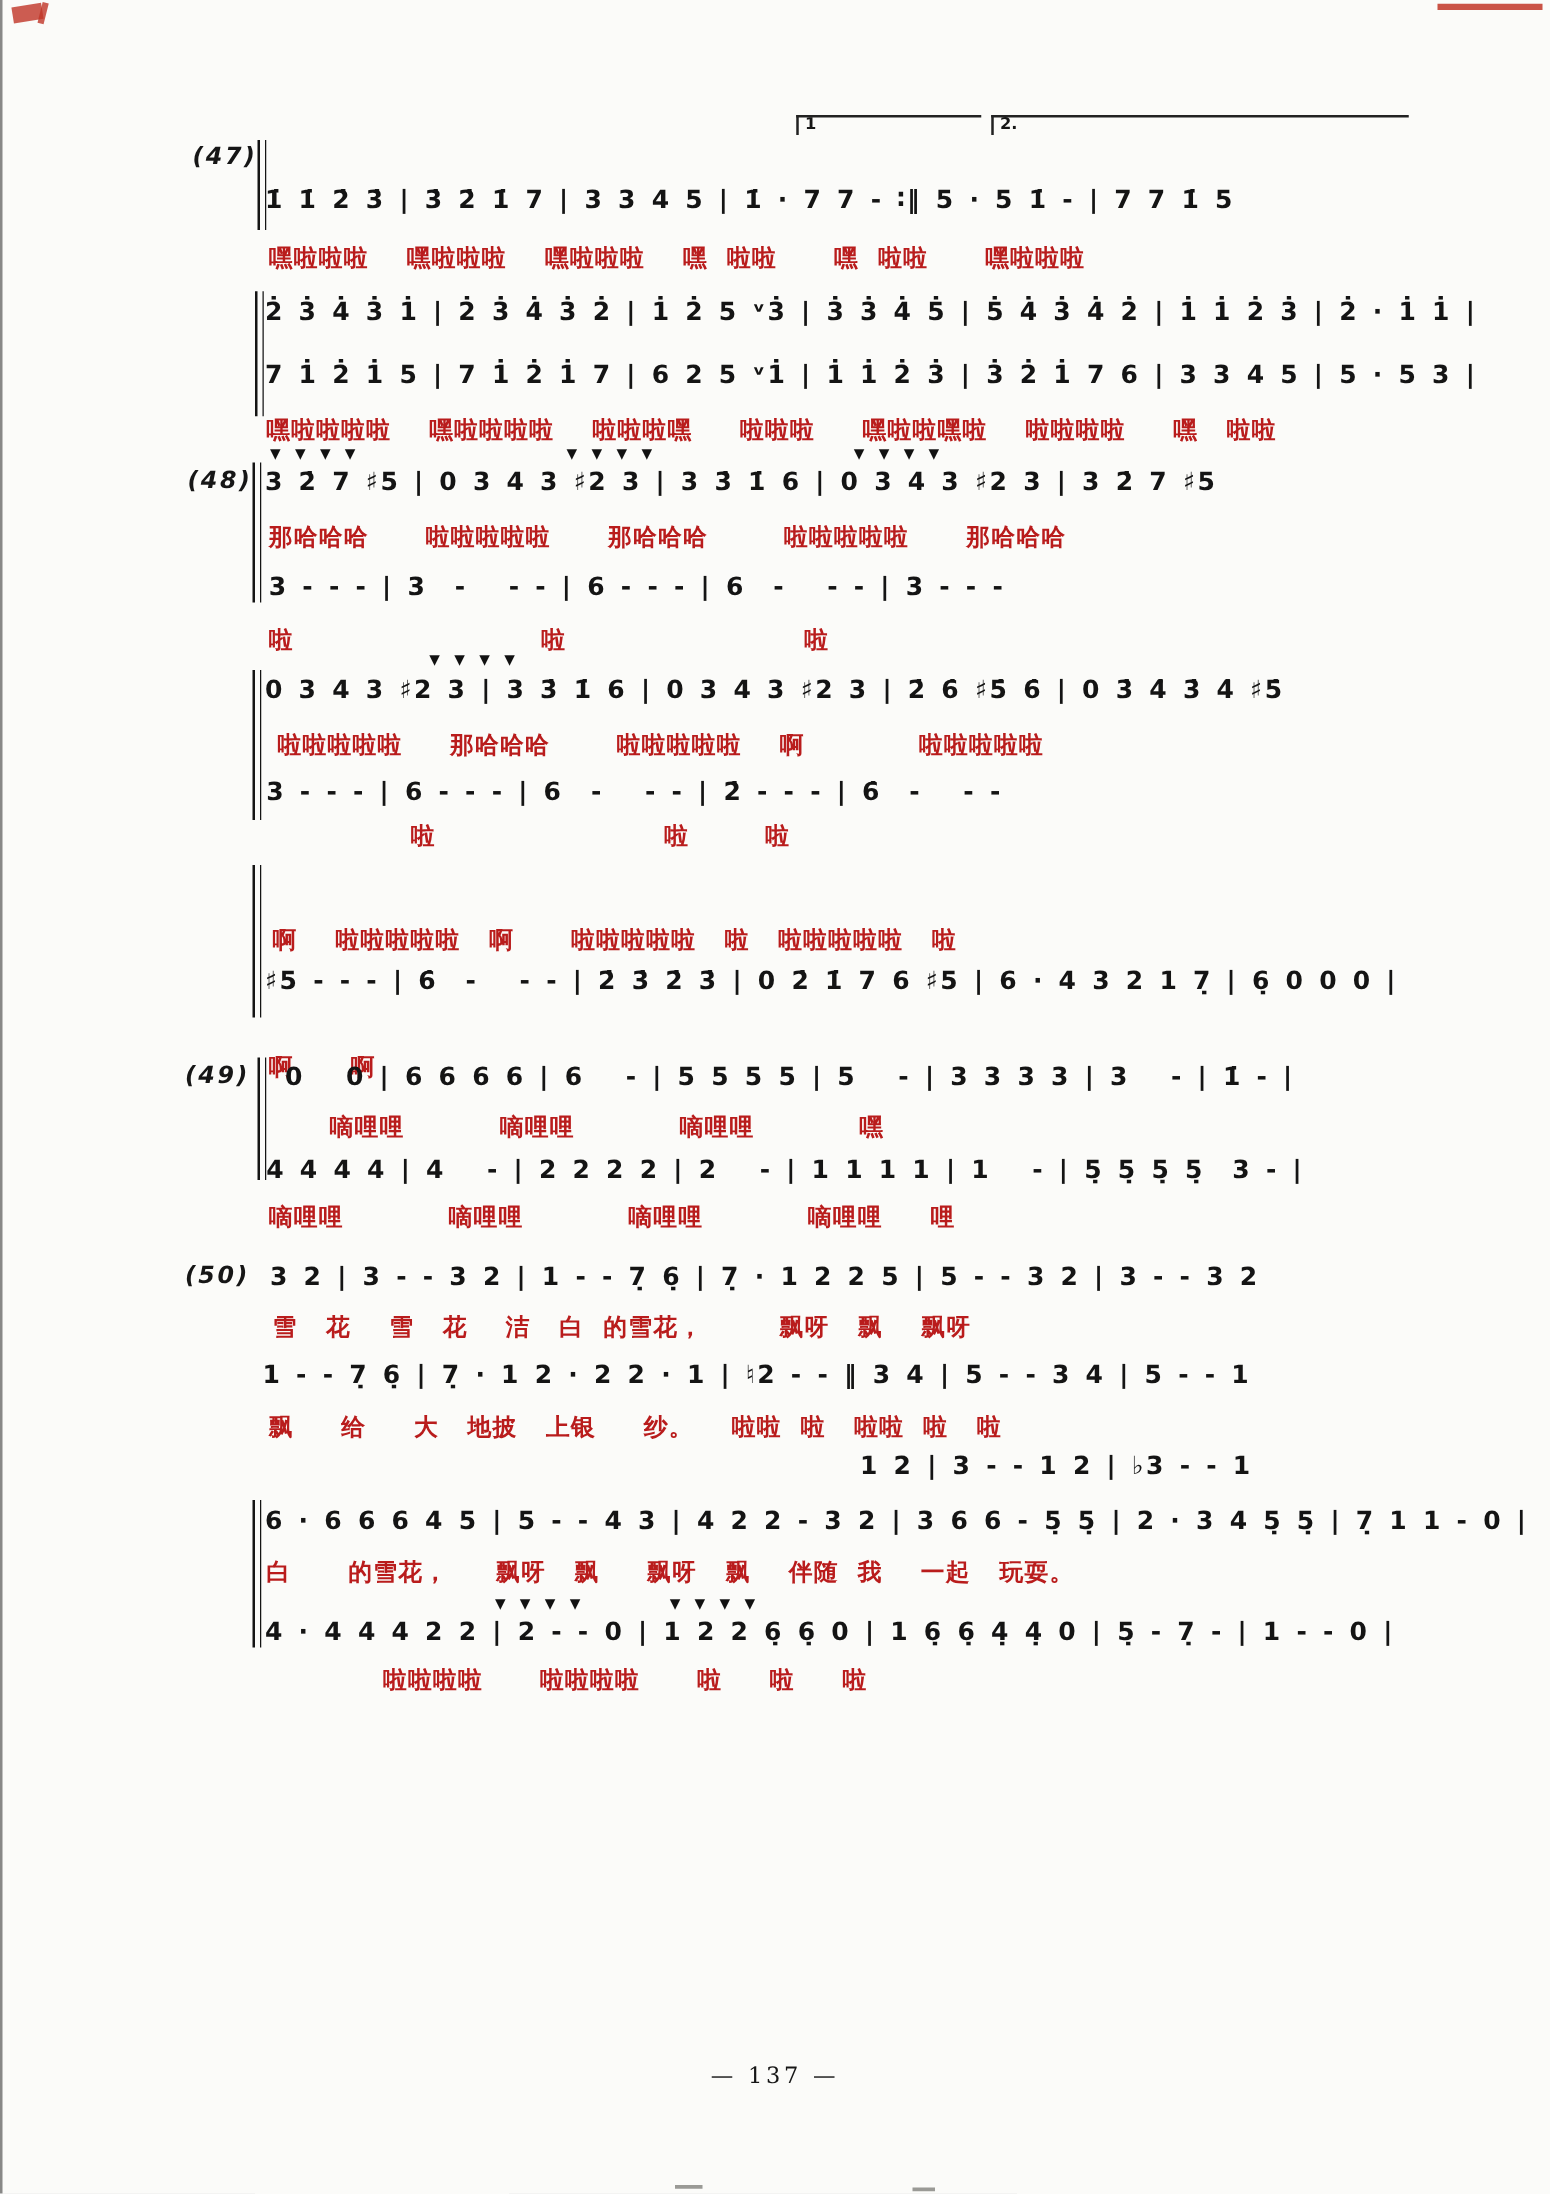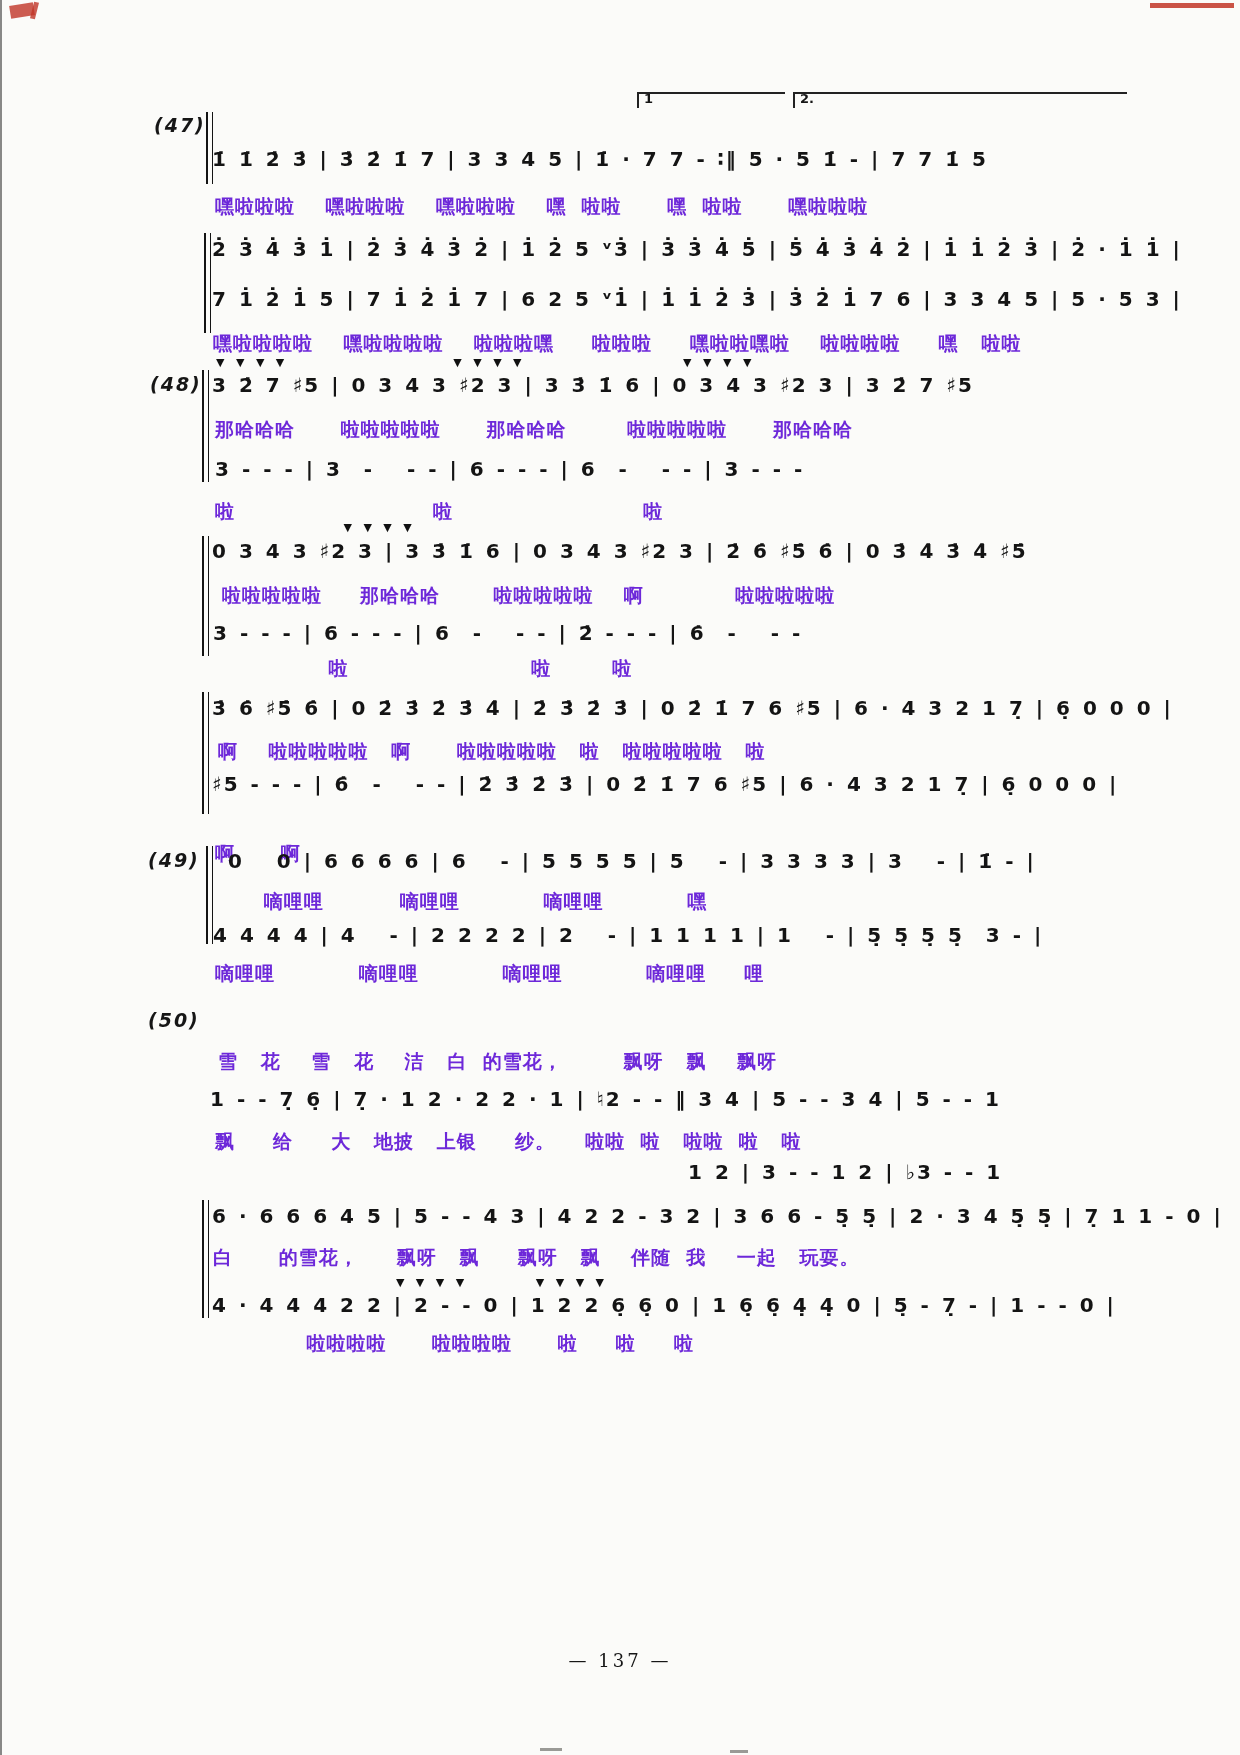--- a/index.html
+++ b/index.html
@@ -10,21 +10,21 @@
   }
   .edge-line{position:absolute;left:0;top:0;width:2px;height:100%;background:#4a4a4a;opacity:.65;}
   .artifact-red{position:absolute;background:#c13527;}
   .artifact-gray{position:absolute;background:#9a9a96;}
   .notes{
     position:absolute;font-weight:bold;font-size:20px;
     letter-spacing:2px;word-spacing:2px;white-space:pre;color:#141414;
   }
   .lyrics{
     position:absolute;font-weight:bold;font-size:19px;
-    letter-spacing:1px;white-space:pre;color:#6d28d9;
+    letter-spacing:1px;white-space:pre;color:#b91c1c;
   }
   .accents{
     position:absolute;font-size:11px;letter-spacing:4px;white-space:pre;color:#111;
   }
   .exlabel{position:absolute;font-size:19px;font-weight:bold;letter-spacing:2px;font-style:italic;}
   .volta{position:absolute;height:14px;border-top:2px solid #222;border-left:2px solid #222;}
   .volta span{position:relative;top:-6px;left:5px;font-size:13px;font-weight:bold;}
   .sysbar{position:absolute;width:4px;border-left:2px solid #141414;border-right:1px solid #141414;}
   .caption{position:absolute;font-size:21px;font-weight:bold;letter-spacing:1px;white-space:pre;}
   .pageno{position:absolute;left:0;width:100%;text-align:center;font-size:18px;letter-spacing:3px;font-family:"DejaVu Serif",serif;}
@@ -69,28 +69,28 @@
   <div class="accents" style="top:356px;left:216px;">▼ ▼ ▼ ▼                      ▼ ▼ ▼ ▼                     ▼ ▼ ▼ ▼</div>
   <div class="notes" style="top:373px;left:212px;">3 2̇ 7 ♯5 | 0 3 4 3 ♯2 3 | 3 3̇ 1̇ 6 | 0 3 4 3 ♯2 3 | 3 2̇ 7 ♯5</div>
   <div class="lyrics" style="top:417px;left:215px;">那哈哈哈      啦啦啦啦啦      那哈哈哈        啦啦啦啦啦      那哈哈哈</div>
   <div class="notes" style="top:457px;left:215px;">3 - - - | 3  -   - - | 6 - - - | 6  -   - - | 3 - - -</div>
   <div class="lyrics" style="top:499px;left:215px;">啦                          啦                         啦</div>
   <div class="accents" style="top:521px;left:216px;">                 ▼ ▼ ▼ ▼</div>
   <div class="notes" style="top:539px;left:212px;">0 3 4 3 ♯2 3 | 3 3̇ 1̇ 6 | 0 3 4 3 ♯2 3 | 2̇ 6̇ ♯5̇ 6̇ | 0 3̇ 4̇ 3̇ 4̇ ♯5̇</div>
   <div class="lyrics" style="top:583px;left:222px;">啦啦啦啦啦     那哈哈哈       啦啦啦啦啦    啊            啦啦啦啦啦</div>
   <div class="notes" style="top:621px;left:213px;">3 - - - | 6 - - - | 6  -   - - | 2̇ - - - | 6̇  -   - -</div>
   <div class="lyrics" style="top:656px;left:222px;">              啦                        啦        啦</div>
-  <div class="notes" style="top:696px;left:212px;">3̇ 6̇ ♯5̇ 6̇ | 0 2̇ 3̇ 2̇ 3̇ 4̇ | 2̇ 3̇ 2̇ 3̇ | 0 2̇ 1̇ 7 6 ♯5 | 6 · 4 3 2 1 7̣ | 6̣ 0 0 0 |</div>
   <div class="lyrics" style="top:739px;left:218px;">啊    啦啦啦啦啦   啊      啦啦啦啦啦   啦   啦啦啦啦啦   啦</div>
   <div class="notes" style="top:772px;left:212px;">♯5 - - - | 6̇  -   - - | 2̇ 3̇ 2̇ 3̇ | 0 2̇ 1̇ 7 6 ♯5 | 6 · 4 3 2 1 7̣ | 6̣ 0 0 0 |</div>
   <div class="lyrics" style="top:841px;left:215px;">啊      啊</div>
   <div class="notes" style="top:849px;left:228px;">0   0 | 6 6 6 6 | 6   - | 5 5 5 5 | 5   - | 3 3 3 3 | 3   - | 1̇ - |</div>
   <div class="lyrics" style="top:889px;left:218px;">      嘀哩哩          嘀哩哩           嘀哩哩           嘿</div>
   <div class="notes" style="top:923px;left:213px;">4 4 4 4 | 4   - | 2 2 2 2 | 2   - | 1 1 1 1 | 1   - | 5̣ 5̣ 5̣ 5̣  3 - |</div>
   <div class="lyrics" style="top:961px;left:215px;">嘀哩哩           嘀哩哩           嘀哩哩           嘀哩哩     哩</div>
+  <div class="notes" style="top:1009px;left:216px;">3 2 | 3 - - 3 2 | 1 - - 7̣ 6̣ | 7̣ · 1 2 2 5 | 5 - - 3 2 | 3 - - 3 2</div>
   <div class="lyrics" style="top:1049px;left:218px;">雪   花    雪   花    洁   白  的雪花，        飘呀   飘    飘呀</div>
   <div class="notes" style="top:1087px;left:210px;text-align:right;">1 - - 7̣ 6̣ | 7̣ · 1 2 · 2 2 · 1 | ♮2 - - ‖ 3 4 | 5 - - 3 4 | 5 - - 1</div>
   <div class="lyrics" style="top:1129px;left:215px;">飘     给     大   地披   上银     纱。    啦啦  啦   啦啦  啦   啦</div>
   <div class="notes" style="top:1160px;left:688px;">1 2 | 3 - - 1 2 | ♭3 - - 1</div>
   <div class="notes" style="top:1204px;left:212px;">6 · 6 6 6 4 5 | 5 - - 4 3 | 4 2 2 - 3 2 | 3 6 6 - 5̣ 5̣ | 2 · 3 4 5̣ 5̣ | 7̣ 1 1 - 0 |</div>
   <div class="lyrics" style="top:1245px;left:213px;">白      的雪花，     飘呀   飘     飘呀   飘    伴随  我    一起   玩耍。</div>
   <div class="accents" style="top:1276px;left:216px;">                        ▼ ▼ ▼ ▼         ▼ ▼ ▼ ▼</div>
   <div class="notes" style="top:1293px;left:212px;">4 · 4 4 4 2 2 | 2 - - 0 | 1 2 2 6̣ 6̣ 0 | 1 6̣ 6̣ 4̣ 4̣ 0 | 5̣ - 7̣ - | 1 - - 0 |</div>
   <div class="lyrics" style="top:1331px;left:215px;">            啦啦啦啦      啦啦啦啦      啦     啦     啦</div>
 

